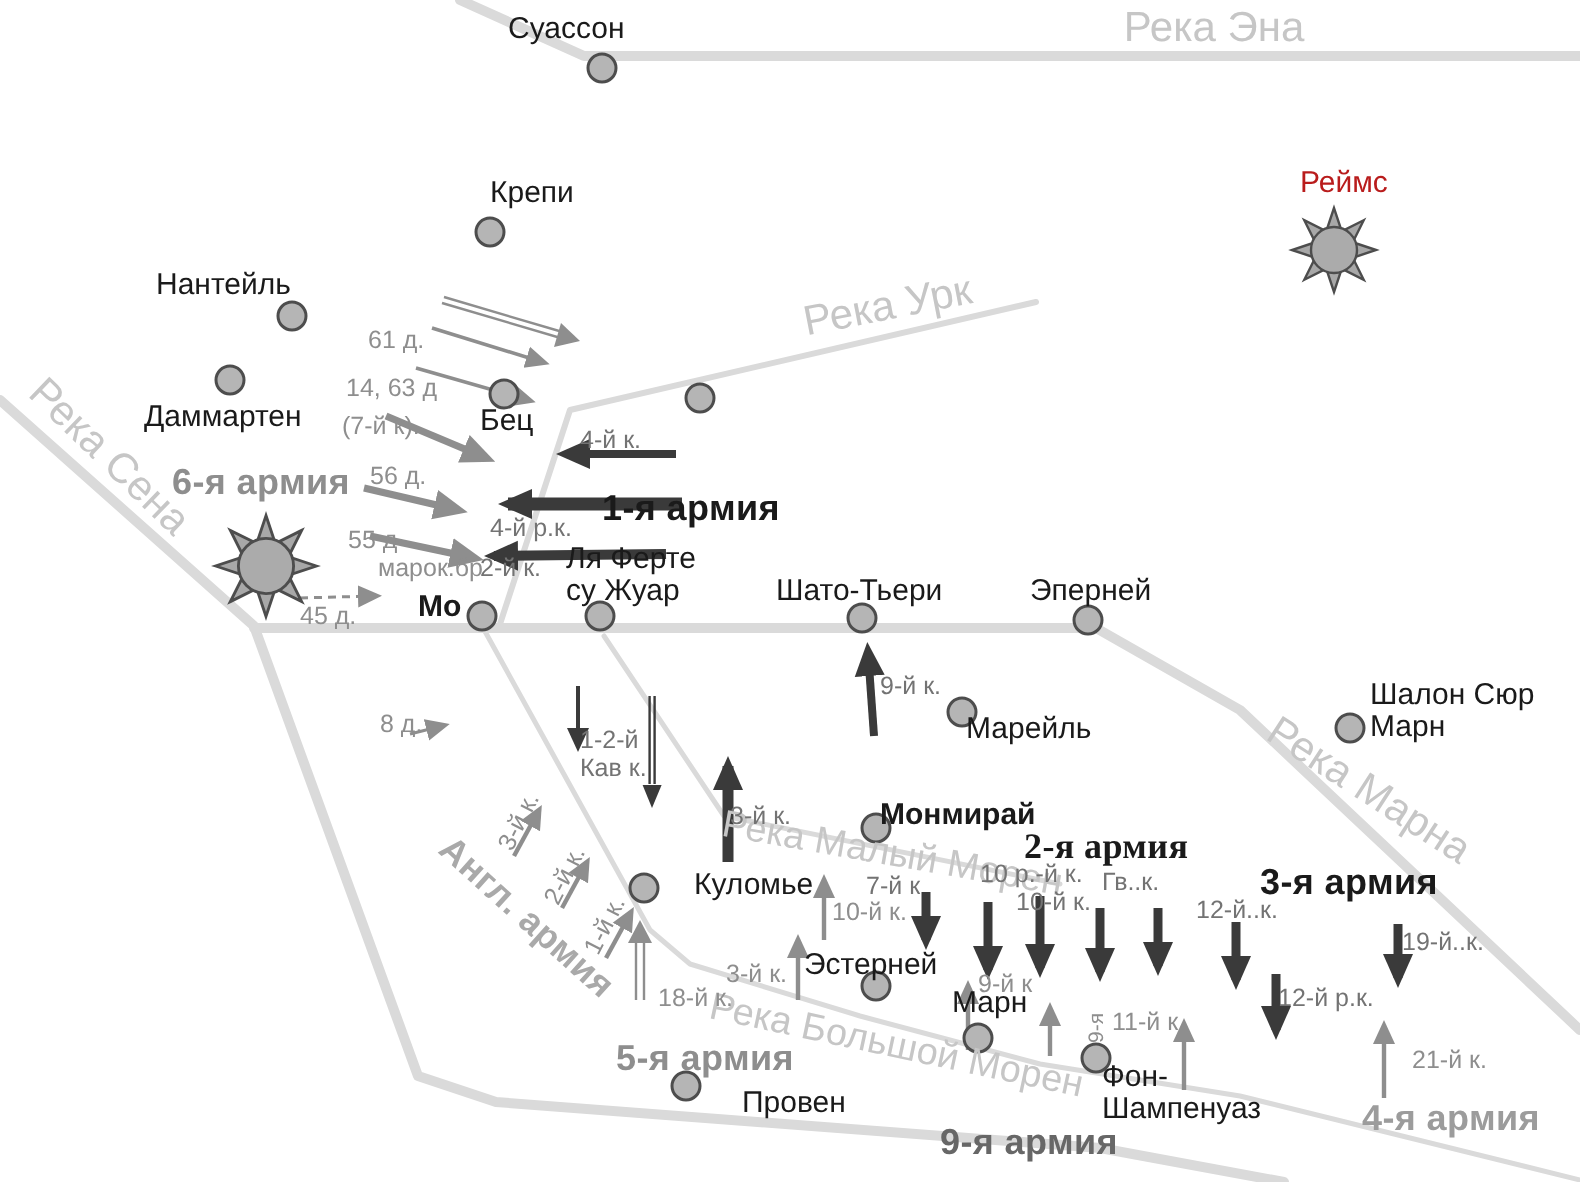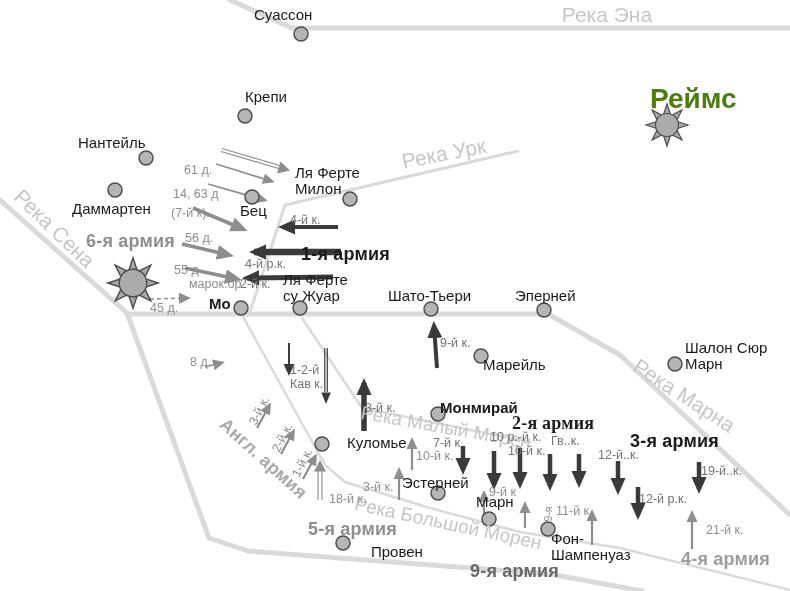--- a/index.html
+++ b/index.html
@@ -3,21 +3,21 @@
 <meta charset="utf-8">
 <style>
   html,body{margin:0;padding:0;background:#fff;}
   #map{position:relative;width:790px;height:591px;background:#fff;overflow:hidden;
        font-family:"Liberation Sans",sans-serif;}
   #gfx{position:absolute;left:0;top:0;}
   .lbl{position:absolute;white-space:nowrap;line-height:1.08;}
   .wrap{white-space:normal;}
   .city{font-size:15px;color:#1a1a1a;}
   .b{font-weight:bold;}
-  .reims{font-size:28px;font-weight:bold;color:#4d7c0f;}
+  .reims{font-size:15px;font-weight:normal;color:#b91c1c;}
   .army{font-size:18px;font-weight:bold;letter-spacing:0.2px;}
   .c-blk{color:#1a1a1a;} .c-g{color:#8e8e8e;} .c-g2{color:#9c9c9c;} .c-dg{color:#676767;margin-top:24px;} .c-lg{color:#a9a9a9;}
   .unit{font-size:12.5px;}
   .u-d{color:#737373;} .u-g{color:#8e8e8e;}
   .riverlbl{font-size:21px;color:#c6c6c6;}
   .riversm{font-size:19px;color:#c6c6c6;}
   .marsh{font-size:21px;color:#bfbfbf;line-height:1.05;}
   .ctr{transform:translate(-50%,-50%);}
 </style>
 </head>
@@ -140,21 +140,20 @@
 <div class="lbl riverlbl" style="left:54px;top:229px;transform:translate(-50%,-50%) rotate(44deg);">Река Сена</div>
 <div class="lbl riverlbl" style="left:684px;top:396px;transform:translate(-50%,-50%) rotate(33deg);">Река Марна</div>
 <div class="lbl riversm" style="left:446px;top:428px;transform:translate(-50%,-50%) rotate(10deg);">Река Малый Морен</div>
 <div class="lbl riversm" style="left:448px;top:524px;transform:translate(-50%,-50%) rotate(12deg);">Река Большой Морен</div>
 
 <div class="lbl reims" style="left:650px;top:84px;">Реймс</div>
 <div class="lbl city" style="left:254px;top:7px;">Суассон</div>
 <div class="lbl city" style="left:245px;top:89px;">Крепи</div>
 <div class="lbl city" style="left:78px;top:135px;">Нантейль</div>
 <div class="lbl city" style="left:72px;top:201px;">Даммартен</div>
-<div class="lbl city wrap" style="left:295px;top:165px;width:72px;">Ля Ферте Милон</div>
 <div class="lbl city" style="left:240px;top:203px;">Бец</div>
 <div class="lbl city b" style="left:209px;top:296px;">Мо</div>
 <div class="lbl city wrap" style="left:283px;top:272px;width:76px;">Ля Ферте су Жуар</div>
 <div class="lbl city" style="left:388px;top:288px;">Шато-Тьери</div>
 <div class="lbl city" style="left:515px;top:288px;">Эперней</div>
 <div class="lbl city wrap" style="left:685px;top:340px;width:98px;">Шалон Сюр Марн</div>
 <div class="lbl city" style="left:483px;top:357px;">Марейль</div>
 <div class="lbl city b" style="left:440px;top:400px;">Монмирай</div>
 <div class="lbl city" style="left:330px;top:435px;margin-left:17px;">Куломье</div>
 <div class="lbl city" style="left:402px;top:475px;">Эстерней</div>

